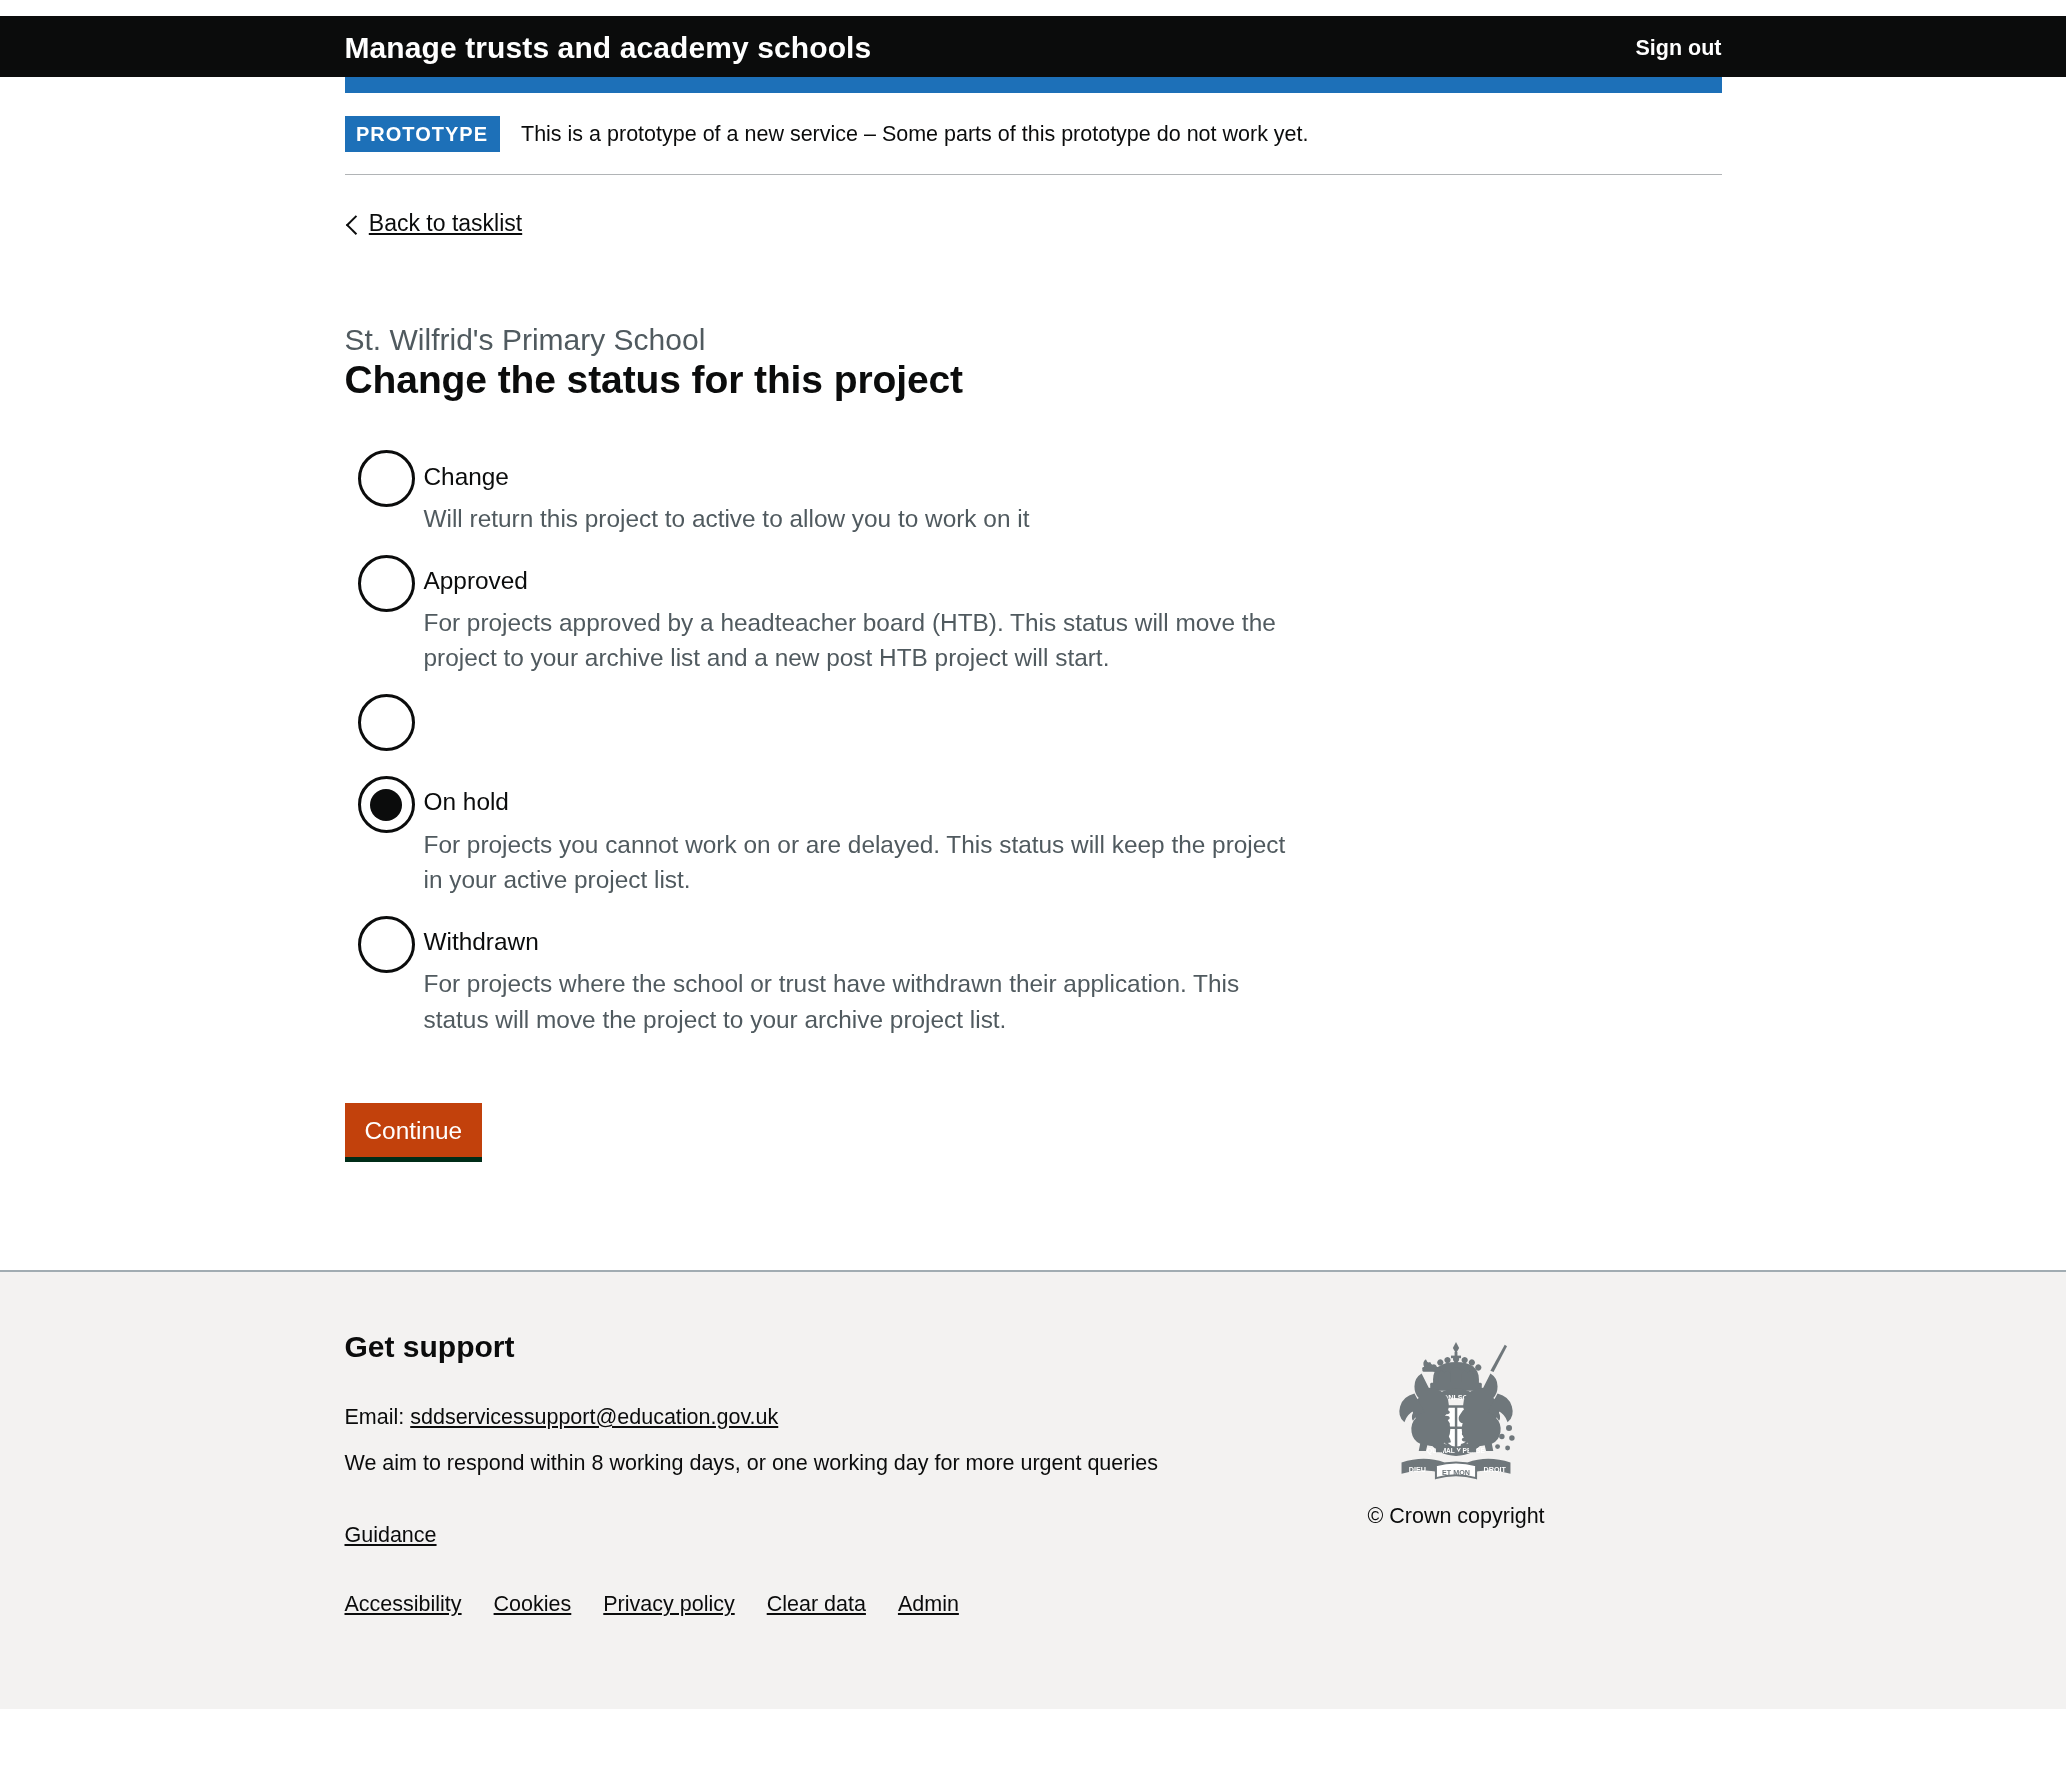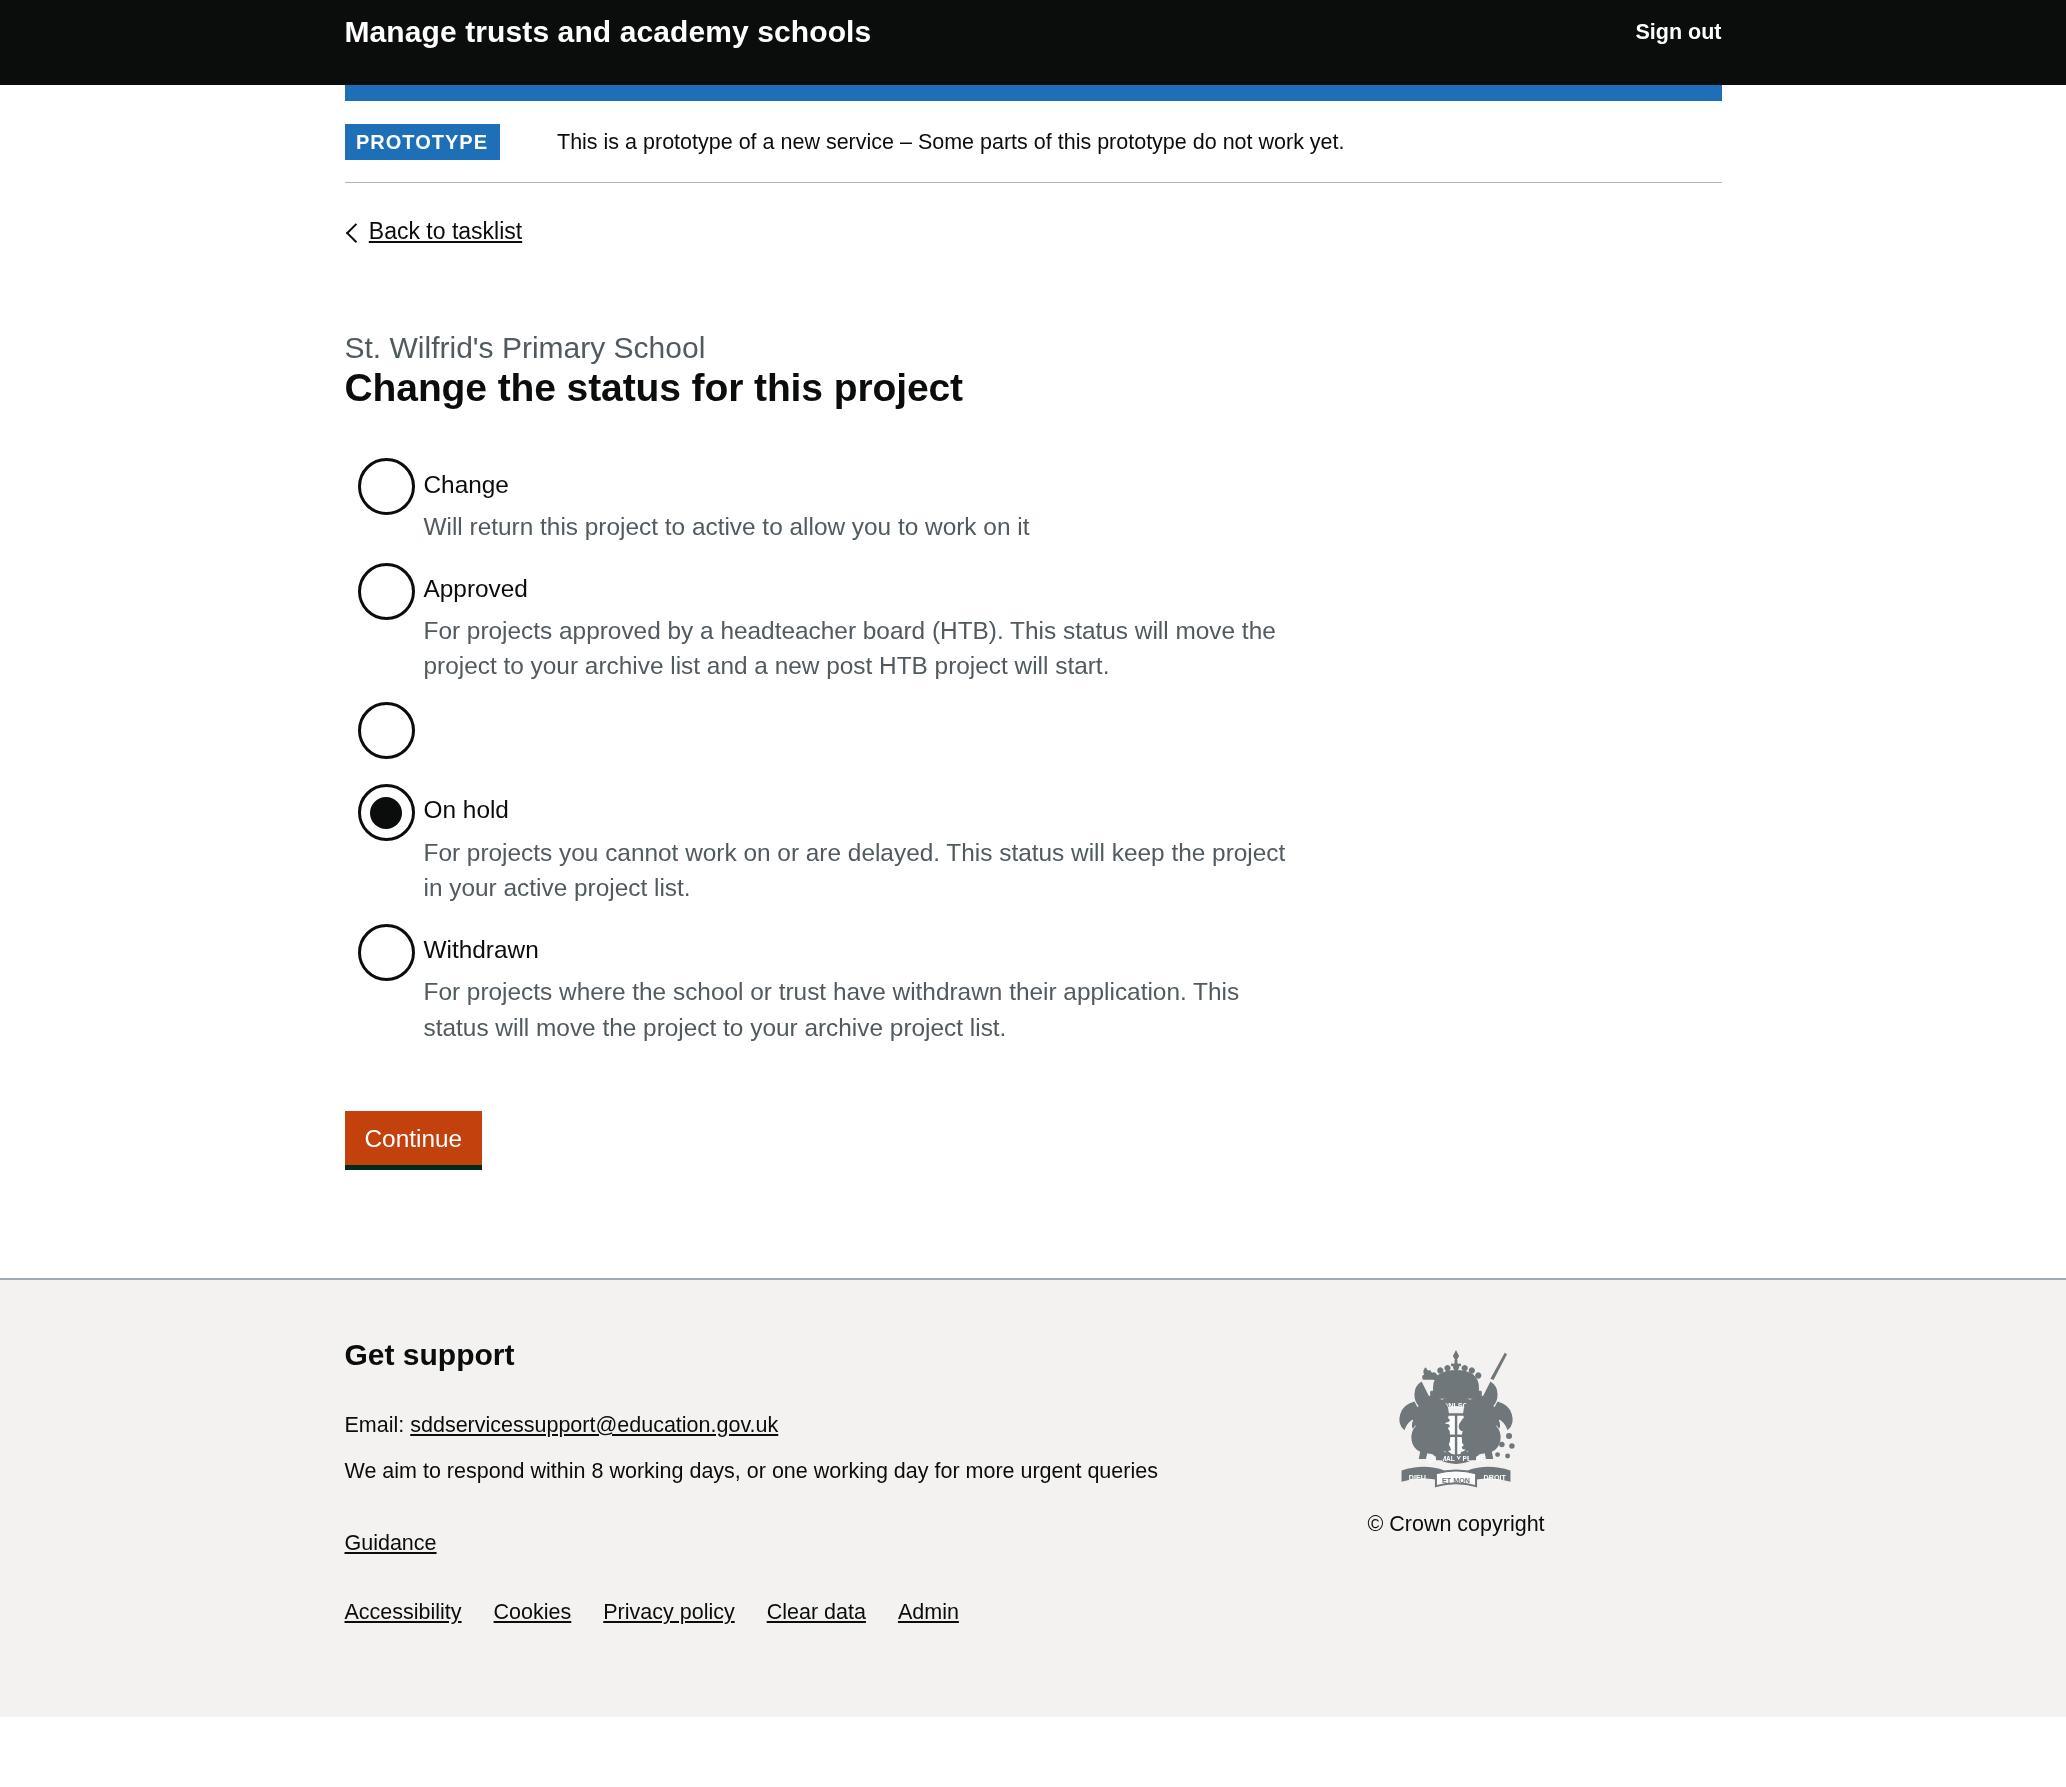--- a/index.html
+++ b/index.html
@@ -15,23 +15,24 @@
     width: 2066px;
     min-height: 1788px;
     position: relative;
     font-size: 24.4px;
     color: #0b0c0c;
   }
 
   
   .gov-header {
     background: #0b0c0c;
-    height: 85px;
+    height: 61px;
     width: 100%;
     position: relative;
+    margin-top: 16px;
   }
   .header-inner {
     width: 1377px;
     margin: 0 auto;
     height: 85px;
     position: relative;
     padding: 0 0px;
   }
   .service-name {
     position: absolute;
@@ -67,21 +68,20 @@
   
   .container {
     width: 1377px;
     margin: 0 auto;
   }
   .phase-banner {
     border-bottom: 1.4px solid #b1b4b6;
     padding: 23px 0 21.5px 0;
     display: flex;
     align-items: center;
-    gap: 36px;
   }
   .phase-tag {
     background: #1d70b8;
     color: #ffffff;
     font-size: 20px;
     font-weight: bold;
     letter-spacing: 1px;
     padding: 7.2px 11.5px 7.2px 11.5px;
     text-transform: uppercase;
     display: inline-block;

